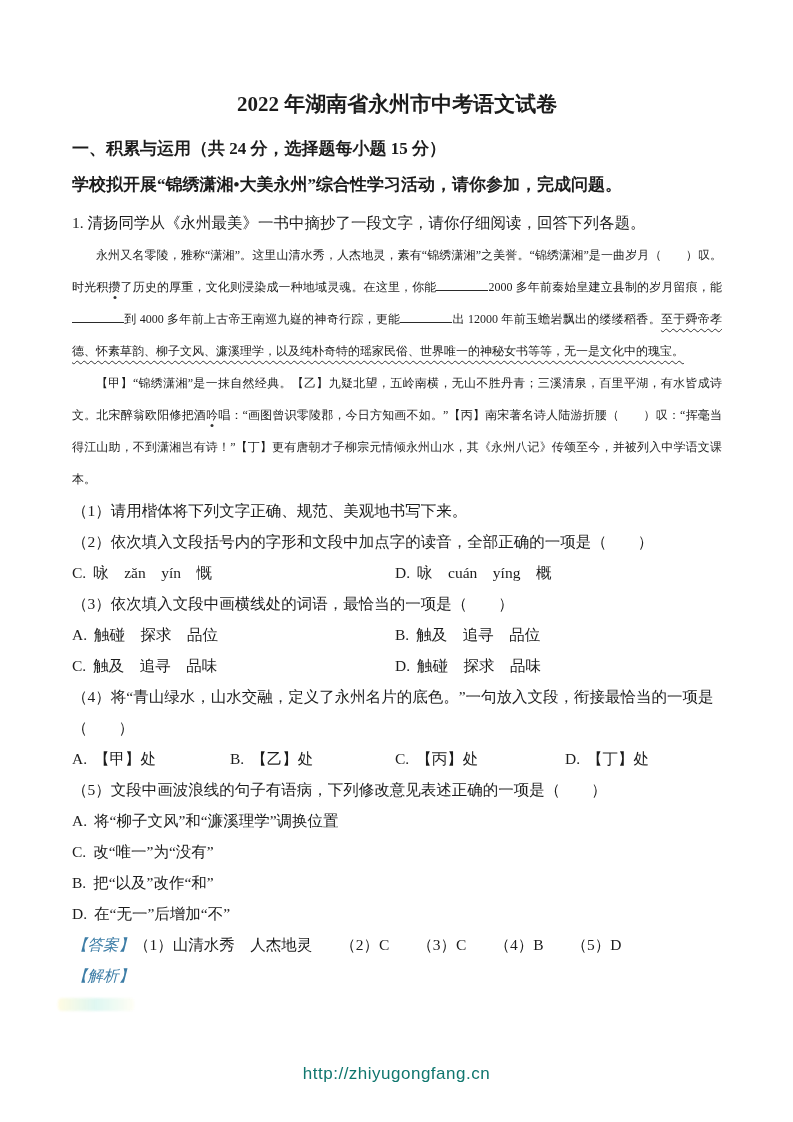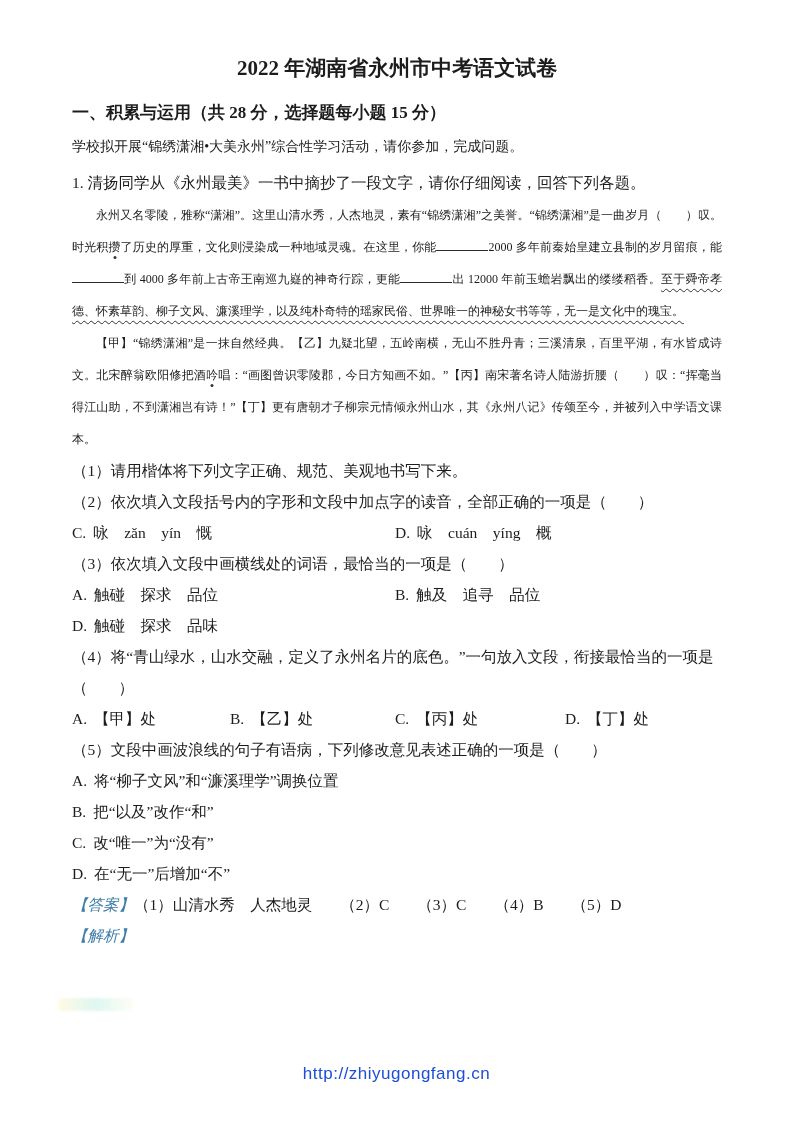--- a/index.html
+++ b/index.html
@@ -1,31 +1,31 @@
 <!DOCTYPE html>
 <html><head>
 <meta charset="utf-8">
 <style>
   html,body{margin:0;padding:0;}
   body{
     width:793px;height:1122px;background:#ffffff;color:#1c1c1c;
     font-family:"Liberation Serif","DejaVu Serif",serif;
     position:relative;overflow:hidden;
   }
-  .content{padding:54px 71px 0 72px;}
+  .content{padding:90px 71px 0 72px;}
   .content > *{margin:0;}
   h1.title{
     font-size:21px;font-weight:700;text-align:center;
     margin:0 0 18px 0;line-height:1.4;
   }
   h2.section{
     font-size:17px;font-weight:700;margin:0 0 12px 0;line-height:1.4;
   }
   p.intro{
-    font-size:14px;font-weight:400;margin:0 0 10px 0;line-height:1.4;
+    font-size:17px;font-weight:700;margin:0 0 10px 0;line-height:1.4;
   }
   p.qstem{font-size:15.5px;line-height:32px;}
   p.passage{
     font-size:12px;line-height:32px;text-align:justify;
     text-indent:2em;
   }
   .qline{font-size:15.5px;line-height:31px;}
   .opts2{display:grid;grid-template-columns:323px 1fr;}
   .opts4{display:grid;grid-template-columns:158px 165px 170px 1fr;}
   .opt{font-size:15.5px;line-height:31px;white-space:nowrap;}
@@ -54,70 +54,71 @@
   .logo-blob{
     position:absolute;left:58px;top:998px;width:76px;height:13px;
     background:linear-gradient(90deg,
       rgba(255,241,150,0.45),
       rgba(120,221,200,0.40),
       rgba(255,250,205,0.35));
     border-radius:4px;filter:blur(1px);opacity:0.6;
   }
   .watermark{
     position:absolute;left:0;right:0;top:1064px;
-    text-align:center;color:#1d4ed8;font-size:17px;
+    text-align:center;color:#0f766e;font-size:17px;
     font-family:"Liberation Sans","DejaVu Sans",sans-serif;
     letter-spacing:0.5px;
   }
 </style>
 </head>
 <body>
 
 <div class="page">
   <div class="content">
 
     <h1 class="title">2022 年湖南省永州市中考语文试卷</h1>
 
-    <h2 class="section">一、积累与运用（共 28 分，选择题每小题 15 分）</h2>
+    <h2 class="section">一、积累与运用（共 24 分，选择题每小题 15 分）</h2>
 
     <p class="intro">学校拟开展“锦绣潇湘•大美永州”综合性学习活动，请你参加，完成问题。</p>
 
     <p class="qstem">1. 清扬同学从《永州最美》一书中摘抄了一段文字，请你仔细阅读，回答下列各题。</p>
 
     <p class="passage"><span class="seg seg-normal">永州又名零陵，雅称“潇湘”。这里山清水秀，人杰地灵，素有“锦绣潇湘”之美誉。“锦绣潇湘”是一曲岁月（　　）叹。时光积</span><span class="seg seg-dotted">攒</span><span class="seg seg-normal">了历史的厚重，文化则浸染成一种地域灵魂。在这里，你能</span><span class="seg seg-blank"></span><span class="seg seg-normal">2000 多年前秦始皇建立县制的岁月留痕，能</span><span class="seg seg-blank"></span><span class="seg seg-normal">到 4000 多年前上古帝王南巡九嶷的神奇行踪，更能</span><span class="seg seg-blank"></span><span class="seg seg-normal">出 12000 年前玉蟾岩飘出的缕缕稻香。</span><span class="seg seg-wavy">至于舜帝孝德、怀素草韵、柳子文风、濂溪理学，以及纯朴奇特的瑶家民俗、世界唯一的神秘女书等等，无一是文化中的瑰宝。</span></p>
     <p class="passage"><span class="seg seg-normal">【甲】“锦绣潇湘”是一抹自然经典。【乙】九疑北望，五岭南横，无山不胜丹青；三溪清泉，百里平湖，有水皆成诗文。北宋醉翁欧阳修把酒</span><span class="seg seg-dotted">吟</span><span class="seg seg-normal">唱：“画图曾识零陵郡，今日方知画不如。”【丙】南宋著名诗人陆游折腰（　　）叹：“挥毫当得江山助，不到潇湘岂有诗！”【丁】更有唐朝才子柳宗元情倾永州山水，其《永州八记》传颂至今，并被列入中学语文课本。</span></p>
 
     <p class="qline">（1）请用楷体将下列文字正确、规范、美观地书写下来。</p>
 
     <p class="qline">（2）依次填入文段括号内的字形和文段中加点字的读音，全部正确的一项是（　　）</p>
     <div class="opts2">
       <div class="opt"><span class="olabel">C.</span><span class="otext">咏　zǎn　yín　慨</span></div>
       <div class="opt"><span class="olabel">D.</span><span class="otext">咏　cuán　yíng　概</span></div>
     </div>
 
     <p class="qline">（3）依次填入文段中画横线处的词语，最恰当的一项是（　　）</p>
     <div class="opts2">
       <div class="opt"><span class="olabel">A.</span><span class="otext">触碰　探求　品位</span></div>
       <div class="opt"><span class="olabel">B.</span><span class="otext">触及　追寻　品位</span></div>
+      <div class="opt"><span class="olabel">C.</span><span class="otext">触及　追寻　品味</span></div>
       <div class="opt"><span class="olabel">D.</span><span class="otext">触碰　探求　品味</span></div>
     </div>
 
     <p class="qline">（4）将“青山绿水，山水交融，定义了永州名片的底色。”一句放入文段，衔接最恰当的一项是（　　）</p>
     <div class="opts4">
       <div class="opt"><span class="olabel">A.</span><span class="otext">【甲】处</span></div>
       <div class="opt"><span class="olabel">B.</span><span class="otext">【乙】处</span></div>
       <div class="opt"><span class="olabel">C.</span><span class="otext">【丙】处</span></div>
       <div class="opt"><span class="olabel">D.</span><span class="otext">【丁】处</span></div>
     </div>
 
     <p class="qline">（5）文段中画波浪线的句子有语病，下列修改意见表述正确的一项是（　　）</p>
     <div>
       <div class="opt"><span class="olabel">A.</span><span class="otext">将“柳子文风”和“濂溪理学”调换位置</span></div>
+      <div class="opt"><span class="olabel">C.</span><span class="otext">改“唯一”为“没有”</span></div>
       <div class="opt"><span class="olabel">B.</span><span class="otext">把“以及”改作“和”</span></div>
-      <div class="opt"><span class="olabel">C.</span><span class="otext">改“唯一”为“没有”</span></div>
       <div class="opt"><span class="olabel">D.</span><span class="otext">在“无一”后增加“不”</span></div>
     </div>
 
     <p class="answer-line"><span class="blue">【答案】</span><span class="ans-item">（1）山清水秀　人杰地灵</span><span class="ans-item">（2）C</span><span class="ans-item">（3）C</span><span class="ans-item">（4）B</span><span class="ans-item">（5）D</span></p>
 
     <p class="qline"><span class="blue">【解析】</span></p>
 
   </div>
 
   <div class="logo-blob"></div>

